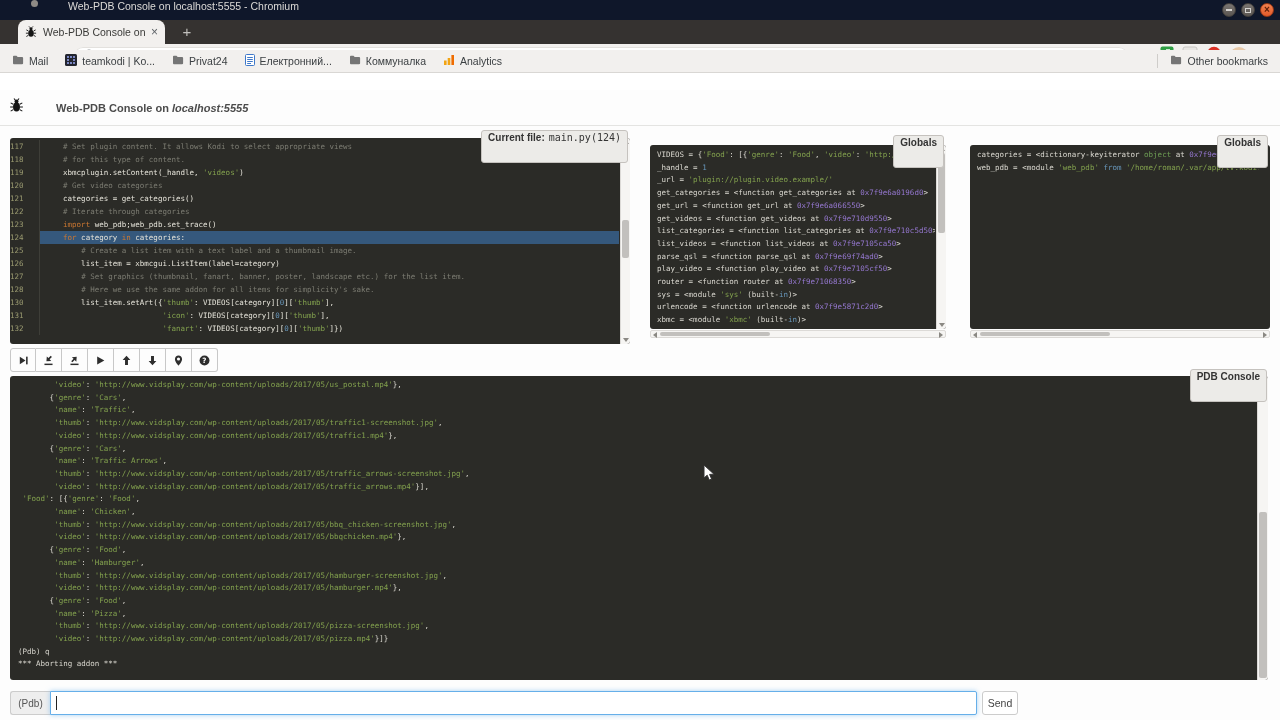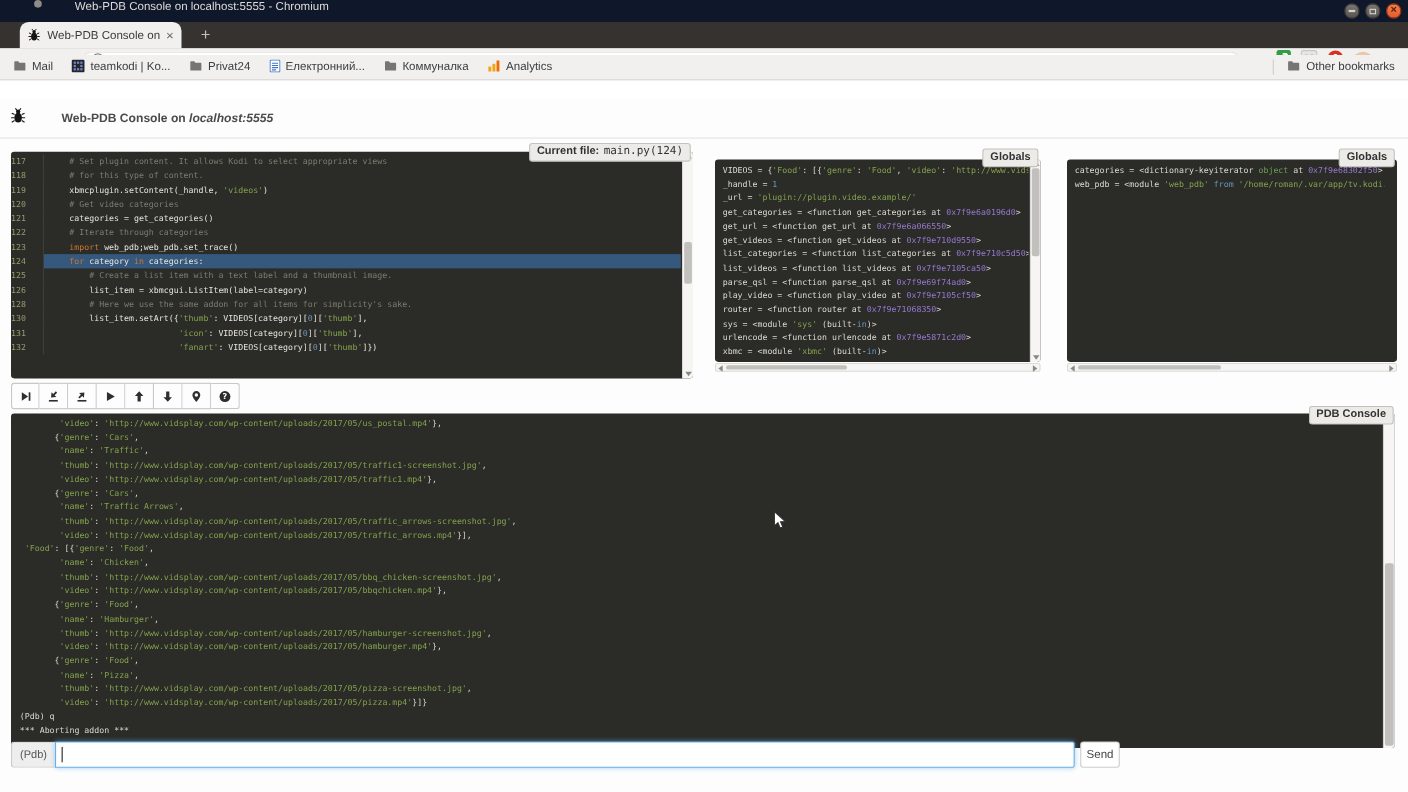--- a/index.html
+++ b/index.html
@@ -38,21 +38,21 @@
 .bm-spacer{flex:1}
 .bm-div{width:1px;height:14px;background:#cfcdca;margin-right:12px}
 
 
 #page{position:absolute;left:0;top:90px;width:1280px;height:630px;background:#fdfdfd}
 #page-header{height:36px;border-bottom:1px solid #e4e4e2;display:flex;align-items:center;padding-left:9px}
 #page-title{font-size:11px;font-weight:bold;color:#4b4b4b;margin-left:32px;white-space:pre-wrap}
 #page-title i{font-style:italic}
 
 .panel{position:absolute;background:var(--panel-bg,#2b2b27);border-radius:3px}
-.panel-tab{position:absolute;background:#ecebe8;border:1px solid #c5c2be;border-radius:3px;padding:1px 6px 2px;font-size:10px;font-weight:bold;color:#333;line-height:12px;white-space:nowrap;z-index:3}
+.panel-tab{position:absolute;background:#ecebe8;border:1px solid #c5c2be;border-radius:3px;padding:1px 6px 18px;font-size:10px;font-weight:bold;color:#333;line-height:12px;white-space:nowrap;z-index:3}
 .pt-m{font-family:"DejaVu Sans Mono",monospace;font-weight:normal;margin-left:4px}
 
 #code-panel{left:10px;top:48px;width:620px;height:206px}
 #code-lines{position:absolute;left:0;top:2px;right:11px;bottom:0;overflow:hidden;font:7.5px/13px "DejaVu Sans Mono",monospace}
 .cl{display:flex;height:13px;white-space:pre}
 .ln{width:30px;flex:none;text-align:left;padding-right:6px;color:#9a9a70;border-right:1px solid #3e3e38}
 .ct{flex:1;padding-left:5px;color:#e6e4da}
 .cl.cur .ct{background:#35587c}
 
 #globals-wrap{position:absolute;left:650px;top:55px;width:296px}
@@ -84,21 +84,21 @@
 .hscroll{position:relative;margin-top:1px;height:8px;background:#f6f5f3;border:1px solid #dcdad7;border-radius:2px}
 .sb-thumb{position:absolute;background:#c2c0bd;border-radius:2px}
 .sb-up,.sb-down{position:absolute;left:2px;width:0;height:0;border-left:3px solid transparent;border-right:3px solid transparent}
 .sb-up{top:2px;border-bottom:4px solid #8a8883}
 .sb-down{bottom:2px;border-top:4px solid #8a8883}
 .sb-left,.sb-right{position:absolute;top:1px;width:0;height:0;border-top:3px solid transparent;border-bottom:3px solid transparent}
 .sb-left{left:2px;border-right:4px solid #8a8883}
 .sb-right{right:2px;border-left:4px solid #8a8883}
 
 
-#input-row{position:absolute;left:10px;top:584px;width:1008px;height:24px;display:flex}
+#input-row{position:absolute;left:10px;top:601px;width:1008px;height:24px;display:flex}
 #pdb-label{width:40px;flex:none;background:#eee;border:1px solid #ccc;border-right:none;border-radius:3px 0 0 3px;font-size:10px;color:#555;display:flex;align-items:center;justify-content:center}
 .input-wrap{flex:1;position:relative}
 #pdb-input{width:100%;height:24px;border:1px solid var(--focus,#66afe9);box-shadow:0 0 5px rgba(102,175,233,.55);border-radius:0 2px 2px 0;outline:none;padding:0 6px;font:10px "DejaVu Sans Mono",monospace;color:#333}
 .caret{position:absolute;left:6px;top:5px;width:1px;height:14px;background:#222}
 #send-btn{width:36px;flex:none;margin-left:5px;background:#fff;border:1px solid #ccc;border-radius:3px;font-size:10.5px;color:#444;display:flex;align-items:center;justify-content:center}
 
 #mouse-cursor{position:absolute;left:703px;top:464px;z-index:9}
 </style>
 </head>
 <body>
@@ -273,20 +273,21 @@
           <div class="cl"><span class="ln">117</span><span class="ct">    <span class="com"># Set plugin content. It allows Kodi to select appropriate views</span></span></div>
           <div class="cl"><span class="ln">118</span><span class="ct">    <span class="com"># for this type of content.</span></span></div>
           <div class="cl"><span class="ln">119</span><span class="ct">    xbmcplugin.setContent(_handle, <span class="str">'videos'</span>)</span></div>
           <div class="cl"><span class="ln">120</span><span class="ct">    <span class="com"># Get video categories</span></span></div>
           <div class="cl"><span class="ln">121</span><span class="ct">    categories = get_categories()</span></div>
           <div class="cl"><span class="ln">122</span><span class="ct">    <span class="com"># Iterate through categories</span></span></div>
           <div class="cl"><span class="ln">123</span><span class="ct">    <span class="kw">import</span> web_pdb;web_pdb.set_trace()</span></div>
           <div class="cl cur"><span class="ln">124</span><span class="ct">    <span class="kw">for</span> category <span class="kw">in</span> categories:</span></div>
           <div class="cl"><span class="ln">125</span><span class="ct">        <span class="com"># Create a list item with a text label and a thumbnail image.</span></span></div>
           <div class="cl"><span class="ln">126</span><span class="ct">        list_item = xbmcgui.ListItem(label=category)</span></div>
+          <div class="cl"><span class="ln">127</span><span class="ct">        <span class="com"># Set graphics (thumbnail, fanart, banner, poster, landscape etc.) for the list item.</span></span></div>
           <div class="cl"><span class="ln">128</span><span class="ct">        <span class="com"># Here we use the same addon for all items for simplicity's sake.</span></span></div>
           <div class="cl"><span class="ln">130</span><span class="ct">        list_item.setArt({<span class="str">'thumb'</span>: VIDEOS[category][<span class="num">0</span>][<span class="str">'thumb'</span>],</span></div>
           <div class="cl"><span class="ln">131</span><span class="ct">                          <span class="str">'icon'</span>: VIDEOS[category][<span class="num">0</span>][<span class="str">'thumb'</span>],</span></div>
           <div class="cl"><span class="ln">132</span><span class="ct">                          <span class="str">'fanart'</span>: VIDEOS[category][<span class="num">0</span>][<span class="str">'thumb'</span>]})</span></div>
         </div>
       <div class="vscroll">
         <span class="sb-up"></span>
         <span class="sb-thumb" style="left:1px;right:1px;top:82px;height:38px"></span>
         <span class="sb-down"></span>
       </div>

